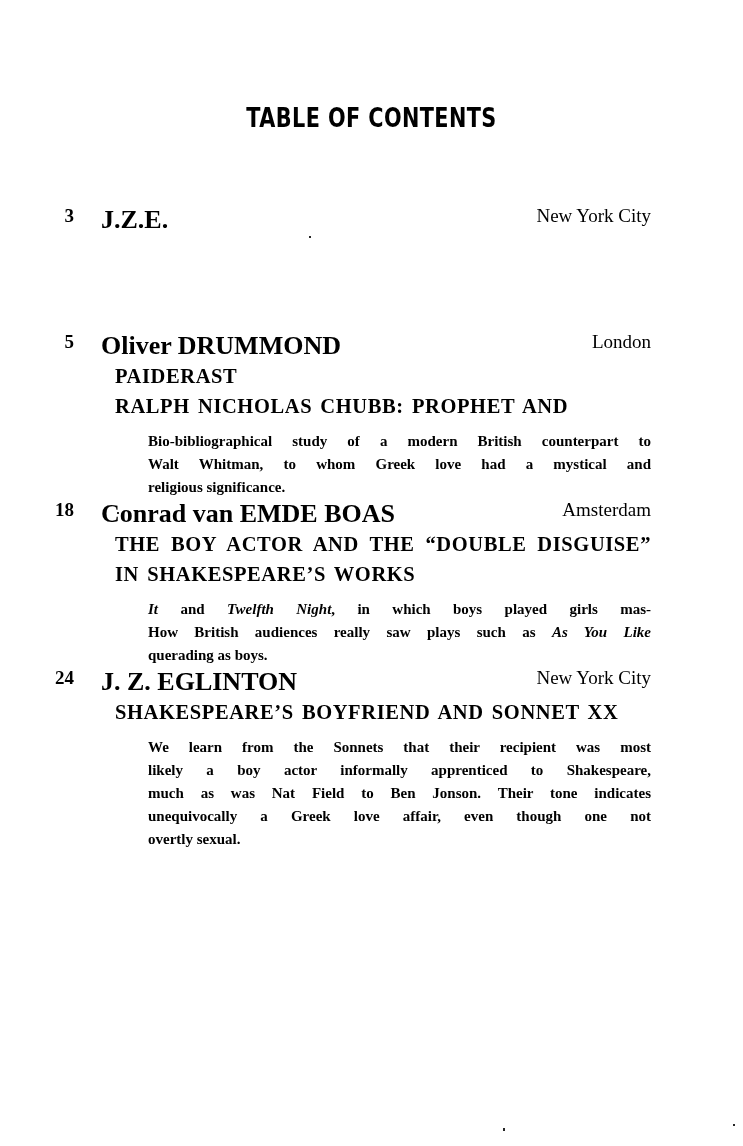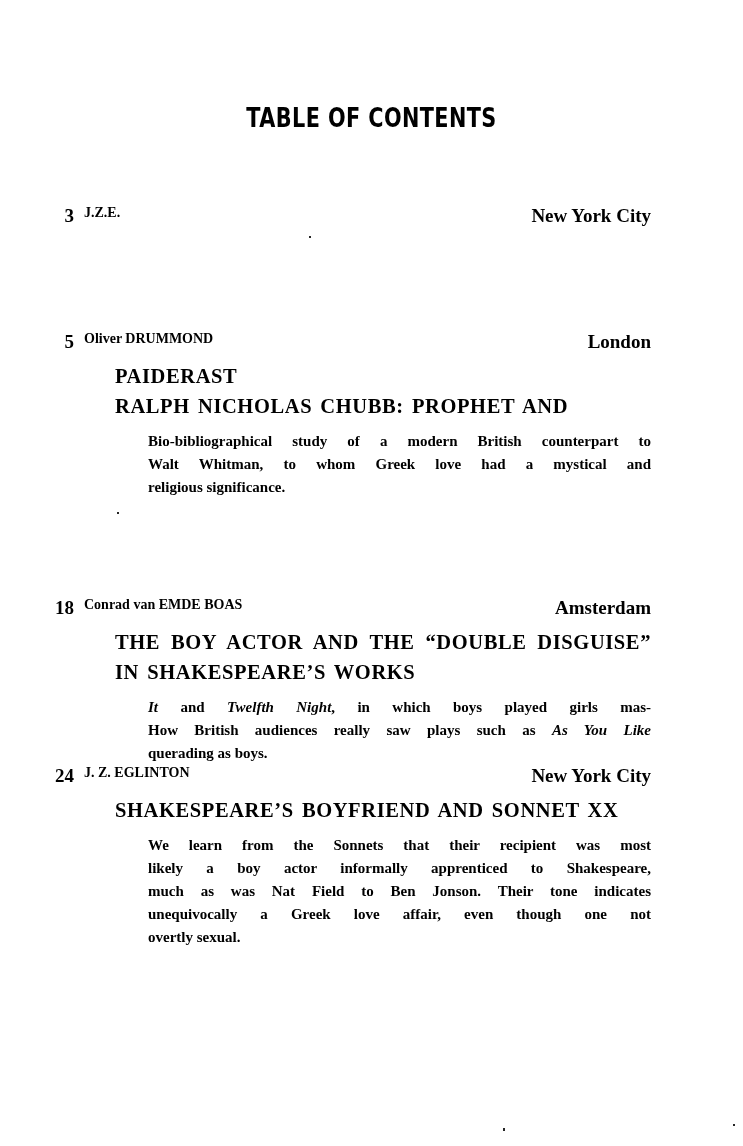--- a/index.html
+++ b/index.html
@@ -60,31 +60,31 @@
     left: 48px;
     top: 0;
     width: 26px;
     text-align: right;
     font-weight: bold;
     font-size: 19px;
   }
 
   .author {
     position: absolute;
-    left: 84px;
+    left: 101px;
     top: 0;
     font-weight: bold;
-    font-size: 14px;
+    font-size: 26px;
   }
 
   .location {
     position: absolute;
     right: 46px;
     top: 0;
-    font-weight: bold;
+    font-weight: normal;
     font-size: 19px;
     white-space: nowrap;
   }
 
   .article-title {
     margin: 0 46px 0 115px;
     font-weight: bold;
     font-size: 20.5px;
     line-height: 30px;
     letter-spacing: 0.6px;
@@ -116,21 +116,21 @@
     text-align-last: justify;
     white-space: normal;
   }
   .abstract i {
     font-style: italic;
   }
 
   
   .entry.e0 { margin-top: 0; }
   .entry.e1 { margin-top: 96px; }
-  .entry.e2 { margin-top: 98px; }
+  .entry.e2 { }
   .entry.e3 { }
 
   
   .speck {
     position: absolute;
     background: #000;
     width: 2px;
     height: 3px;
     opacity: .85;
   }

